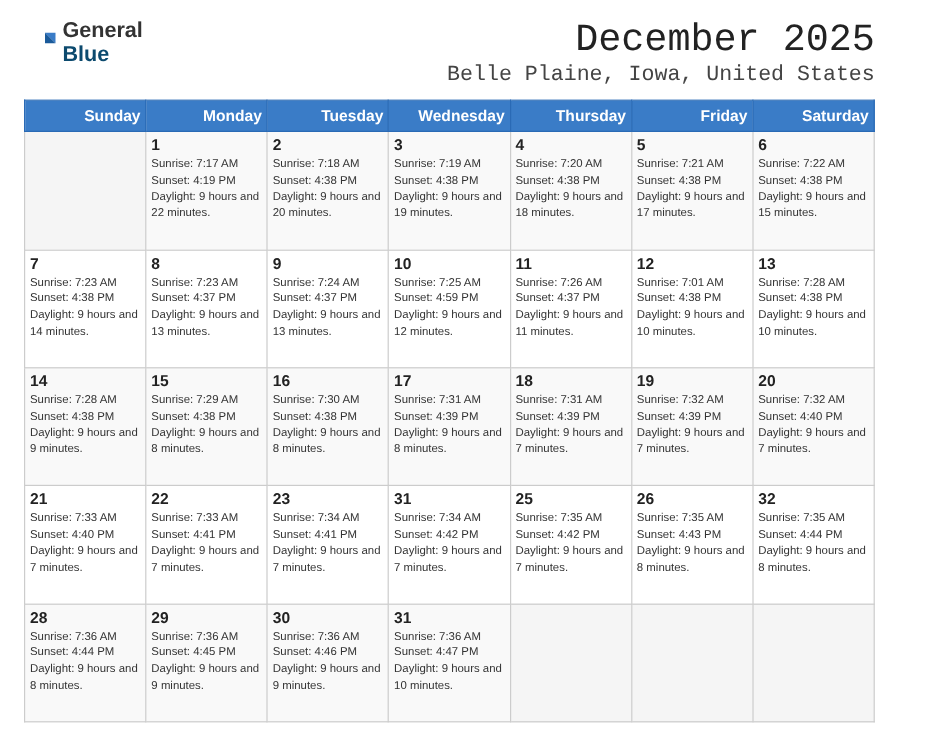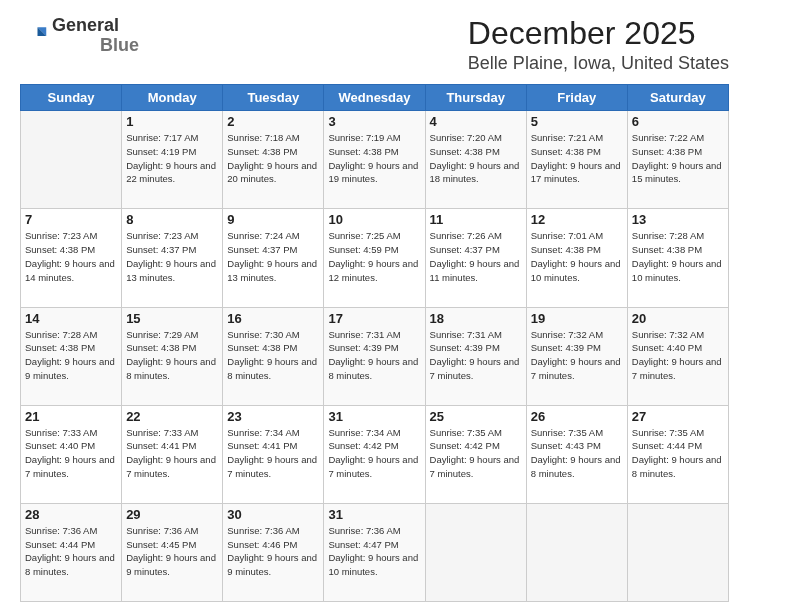--- a/index.html
+++ b/index.html
@@ -27,26 +27,28 @@
       display: flex;
       align-items: center;
       gap: 4px;
     }
     .logo-text {
       font-size: 18px;
       font-weight: bold;
       line-height: 1.1;
     }
     .logo-general { color: #333; }
-    .logo-blue { color: #737373; margin-left: 48px; }
+    .logo-blue { color: #0c4a6e; }
     .logo-icon {
       width: 28px;
       height: 28px;
     }
     .title-block {
+      text-align: right;
+      font-family: Liberation Mono, monospace;
     }
     .month-title {
       font-size: 32px;
       font-weight: normal;
       color: #222;
       line-height: 1.1;
     }
     .subtitle {
       font-size: 18px;
       color: #444;
@@ -58,21 +60,21 @@
       border-collapse: collapse;
       width: 100%;
       table-layout: fixed;
     }
     .calendar thead tr th {
       background: #3a7cc7;
       color: #fff;
       font-size: 13px;
       font-weight: bold;
       padding: 5px 4px;
-      text-align: center;
+      text-align: right;
       border: 1px solid #2a6ab5;
       margin-top: 46px;
     }
     .calendar tbody tr td {
       border: 1px solid #ccc;
       vertical-align: top;
       padding: 3px 4px;
       font-size: 10px;
       color: #333;
       background: #fff;
@@ -315,21 +317,21 @@
 and 7 minutes.</div>
           </td>
           <td>
             <span class="day-num">26</span>
             <div class="day-info">Sunrise: 7:35 AM
 Sunset: 4:43 PM
 Daylight: 9 hours
 and 8 minutes.</div>
           </td>
           <td>
-            <span class="day-num">27</span>
+            <span class="day-num">32</span>
             <div class="day-info">Sunrise: 7:35 AM
 Sunset: 4:44 PM
 Daylight: 9 hours
 and 8 minutes.</div>
           </td>
         </tr>
         <tr>
           <td>
             <span class="day-num">28</span>
             <div class="day-info">Sunrise: 7:36 AM

